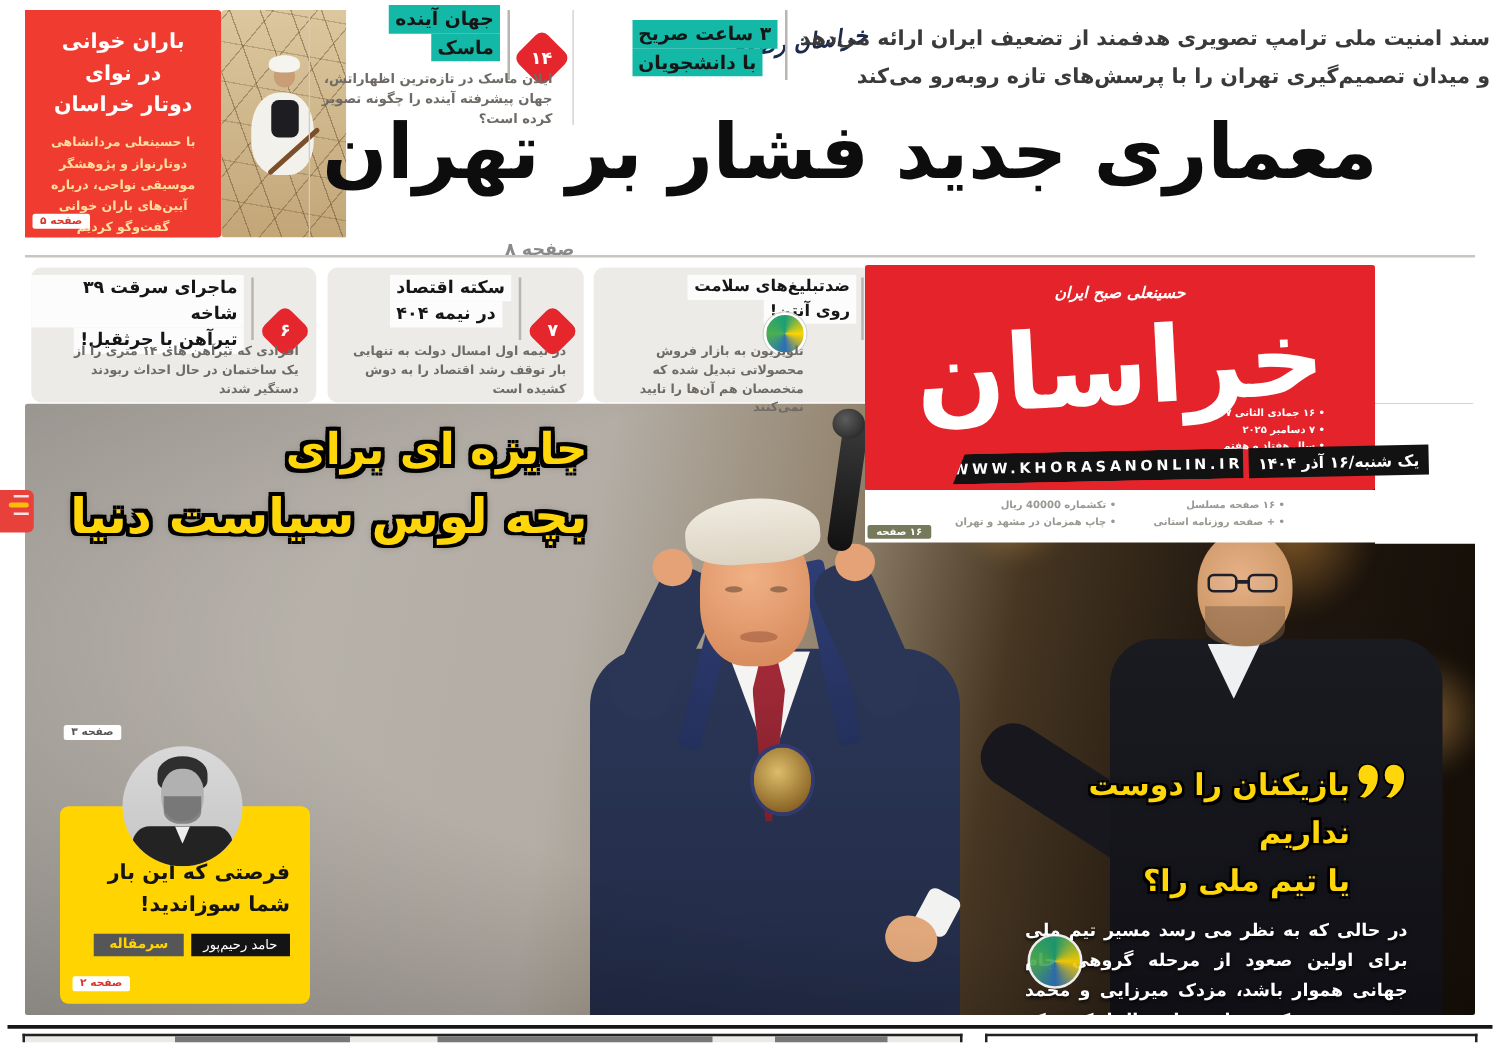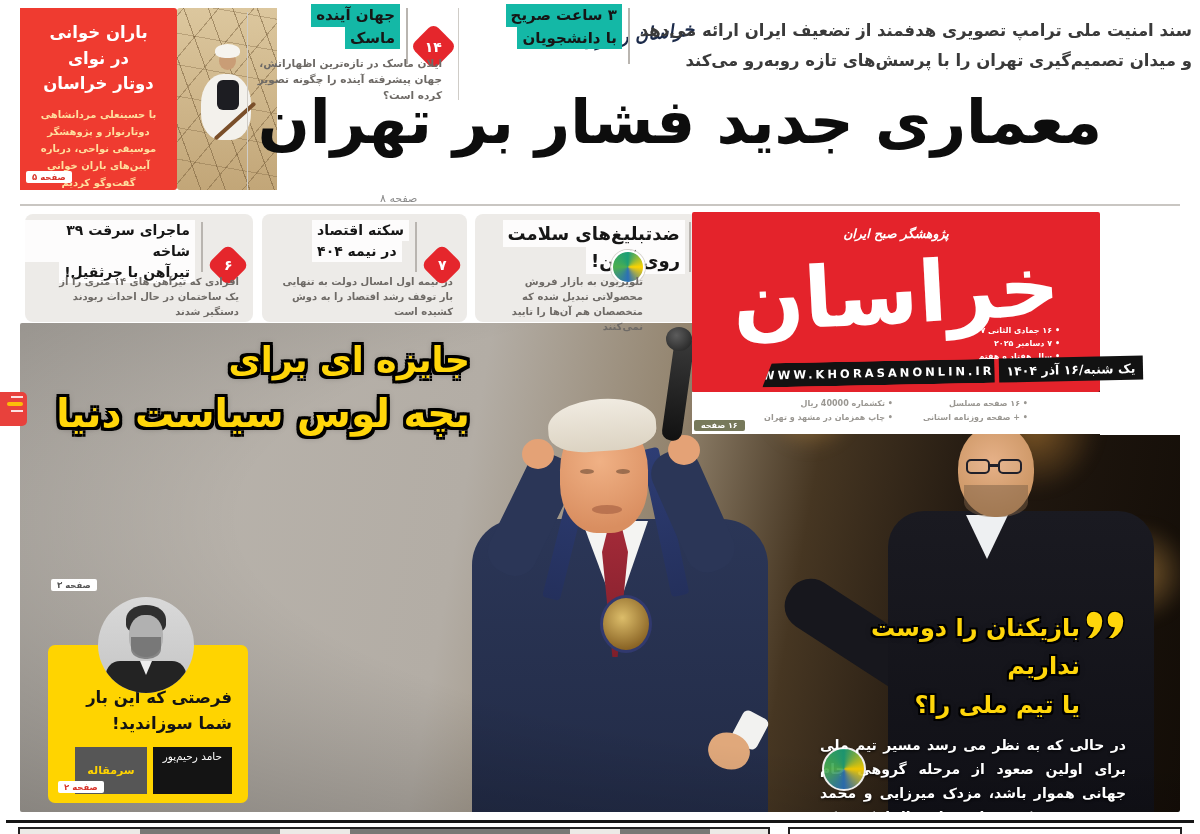--- a/index.html
+++ b/index.html
@@ -39,46 +39,46 @@
 
   .musk{left:255px;top:4px;width:197px;height:96px}
   .musk .diamond{right:2px;top:26px;width:33px;height:33px}
   .musk .title-rule{right:44px;top:4px;height:56px}
   .musk .tz-title{position:absolute;right:52px;top:0;text-align:right;font-size:15px}
   .musk .tz-desc{position:absolute;right:10px;top:52px;width:186px;font-size:10.5px}
 
   .students{left:466px;top:4px;width:230px;height:96px}
   .razavi-logo{position:absolute;right:2px;top:20px;font-size:18px;font-weight:bold;color:#1b2a4a;transform:rotate(-6deg);font-style:italic}
   .students .title-rule{right:66px;top:4px;height:56px}
-  .students .tz-title{position:absolute;right:74px;top:0;text-align:right;font-size:15px}
+  .students .tz-title{position:absolute;right:74px;top:12px;text-align:left;font-size:15px}
   .students .tz-desc{position:absolute;right:8px;top:52px;width:215px;font-size:10.5px}
 
   .lead-note{left:700px;top:16px;width:492px;text-align:center;font-size:16.5px;font-weight:bold;color:#3a3a3a;line-height:1.8;z-index:2}
   .lead-note div{white-space:nowrap}
 
   .main-headline{left:390px;top:86px;width:712px;text-align:center;font-size:61px;font-weight:bold;color:#0d0d0d;white-space:nowrap;letter-spacing:-1px;z-index:2}
-  .page8{left:380px;top:192px;font-size:11px;color:#8a8a8a;font-weight:normal;z-index:2}
+  .page8{left:404px;top:192px;font-size:14px;color:#8a8a8a;font-weight:bold;z-index:2}
   .hrule{left:20px;top:204px;width:1160px;height:2px;background:#c9c6c2;z-index:2}
 
   
   .brief{background:#edebe8;border-radius:8px;z-index:2;height:108px;top:214px}
   .brief .tz-title span{background:rgba(255,255,255,.85)}
   .b-theft{left:25px;width:228px}
   .b-theft .diamond{right:10px;top:36px;width:30px;height:30px}
   .b-theft .title-rule{right:50px;top:8px;height:50px}
   .b-theft .tz-title{position:absolute;right:58px;top:6px;text-align:right;font-size:14px}
   .b-theft .tz-desc{position:absolute;right:14px;top:60px;width:196px;font-size:10px}
   .b-econ{left:262px;width:205px}
   .b-econ .diamond{right:10px;top:36px;width:30px;height:30px}
   .b-econ .title-rule{right:50px;top:8px;height:50px}
   .b-econ .tz-title{position:absolute;right:58px;top:6px;text-align:left;font-size:14px}
   .b-econ .tz-desc{position:absolute;right:14px;top:60px;width:178px;font-size:10px}
   .b-health{left:475px;width:222px}
   .b-health .title-rule{right:6px;top:8px;height:50px}
-  .b-health .tz-title{position:absolute;right:12px;top:6px;text-align:right;font-size:18px}
+  .b-health .tz-title{position:absolute;right:12px;top:6px;text-align:right;font-size:13px}
   .b-health .tz-desc{position:absolute;right:54px;top:60px;width:162px;font-size:10px}
   .salam-logo{position:absolute;right:52px;top:36px;width:34px;height:34px;border-radius:50%;
     background:conic-gradient(#1b9e77,#ffd400,#2a6fb8,#4caf50,#1b9e77);
     border:2px solid #fff;box-shadow:0 0 0 1px #d5d2cd}
 
   
   .masthead{left:692px;top:212px;width:408px;height:180px;background:#e4232b;z-index:4;border-radius:2px}
   .mh-tagline{position:absolute;left:0;right:0;top:14px;text-align:center;color:#fff;font-size:12.5px;font-weight:bold;font-style:italic}
   .mh-logo{position:absolute;left:10px;right:10px;top:34px;text-align:center;color:#fff;font-size:84px;font-weight:bold;white-space:nowrap;transform:rotate(-3deg);line-height:1.15}
   .mh-dates{position:absolute;right:40px;top:112px;text-align:right;color:#fff;font-size:8px;font-weight:bold;line-height:1.65}
@@ -141,21 +141,21 @@
   .ed-circle{left:78px;top:274px;width:96px;height:96px;border-radius:50%;overflow:hidden;background:linear-gradient(#d9d9d9,#c4c4c4);z-index:7;filter:grayscale(1)}
   .ep-hair{position:absolute;left:28px;top:8px;width:40px;height:28px;background:#2f2f2f;border-radius:50% 50% 30% 30%}
   .ep-face{position:absolute;left:31px;top:18px;width:34px;height:42px;background:#b5b0aa;border-radius:45%}
   .ep-beard{position:absolute;left:33px;top:40px;width:30px;height:22px;background:#4a4a4a;border-radius:0 0 45% 45%;opacity:.55}
   .ep-body{position:absolute;left:8px;bottom:0;width:80px;height:32px;background:#232323;border-radius:14px 14px 0 0}
   .ep-shirt{position:absolute;left:42px;bottom:18px;width:12px;height:14px;background:#eee;clip-path:polygon(0 0,100% 0,50% 100%)}
   .ed-card{left:28px;top:322px;width:200px;height:158px;background:#ffd400;border-radius:7px;z-index:6;padding:40px 16px 10px;text-align:right}
   .ed-title{font-size:16.5px;font-weight:bold;color:#141414;line-height:1.6}
   .ed-labels{display:flex;flex-direction:row;gap:6px;margin-top:9px;direction:rtl}
   .ed-author{background:#141414;color:#fff;font-size:10.5px;font-weight:normal;padding:3px 10px}
-  .ed-label{background:#565656;color:#ffd400;font-size:11px;font-weight:bold;padding:17px 12px}
+  .ed-label{background:#565656;color:#ffd400;font-size:11px;font-weight:bold;padding:1px 12px}
   .ed-page{position:absolute;left:10px;bottom:10px}
 
   .quote-block{left:800px;top:286px;width:306px;z-index:6}
   .q-mark{position:absolute;right:0;top:2px;width:40px;height:28px}
   .q-title{margin-left:0;margin-right:46px;text-align:right;font-size:24px;font-weight:bold;color:#ffd60a;line-height:1.6;
     text-shadow:-2px -2px 0 #000,2px -2px 0 #000,-2px 2px 0 #000,2px 2px 0 #000,0 0 6px rgba(0,0,0,.5)}
   .q-body{margin-top:10px;font-size:14px;font-weight:bold;color:#fff;line-height:1.7;text-align:justify;text-shadow:0 1px 3px rgba(0,0,0,.85)}
   .q-logo{position:absolute;left:2px;top:138px;width:44px;height:44px;border-radius:50%;
     background:conic-gradient(#1b9e77,#ffd400,#2a6fb8,#4caf50,#1b9e77);border:2px solid #fff;opacity:.92}
 
@@ -254,21 +254,21 @@
   <div class="title-rule"></div>
   <div class="tz-title">
     <span>ضدتبلیغ‌های سلامت</span><br>
     <span>روی آنتن!</span>
   </div>
   <div class="salam-logo"></div>
   <div class="tz-desc">تلویزیون به بازار فروش محصولاتی تبدیل شده که متخصصان هم آن‌ها را تایید نمی‌کنند</div>
 </div>
 
 <div class="abs masthead">
-  <div class="mh-tagline">پژوهشگر صبح ایران</div>
+  <div class="mh-tagline">حسینعلی صبح ایران</div>
   <div class="mh-logo">خراسان</div>
   <div class="mh-dates">
     <div>• ۱۶ جمادی الثانی ۱۴۴۷</div>
     <div>• ۷ دسامبر ۲۰۲۵</div>
     <div>• سال هفتاد و هفتم</div>
     <div>• شماره ۲۱۹۳۳</div>
   </div>
   <div class="mh-urlbar">
     <div class="mh-url">WWW.KHORASANONLIN.IR</div>
     <div class="mh-slash"></div>

